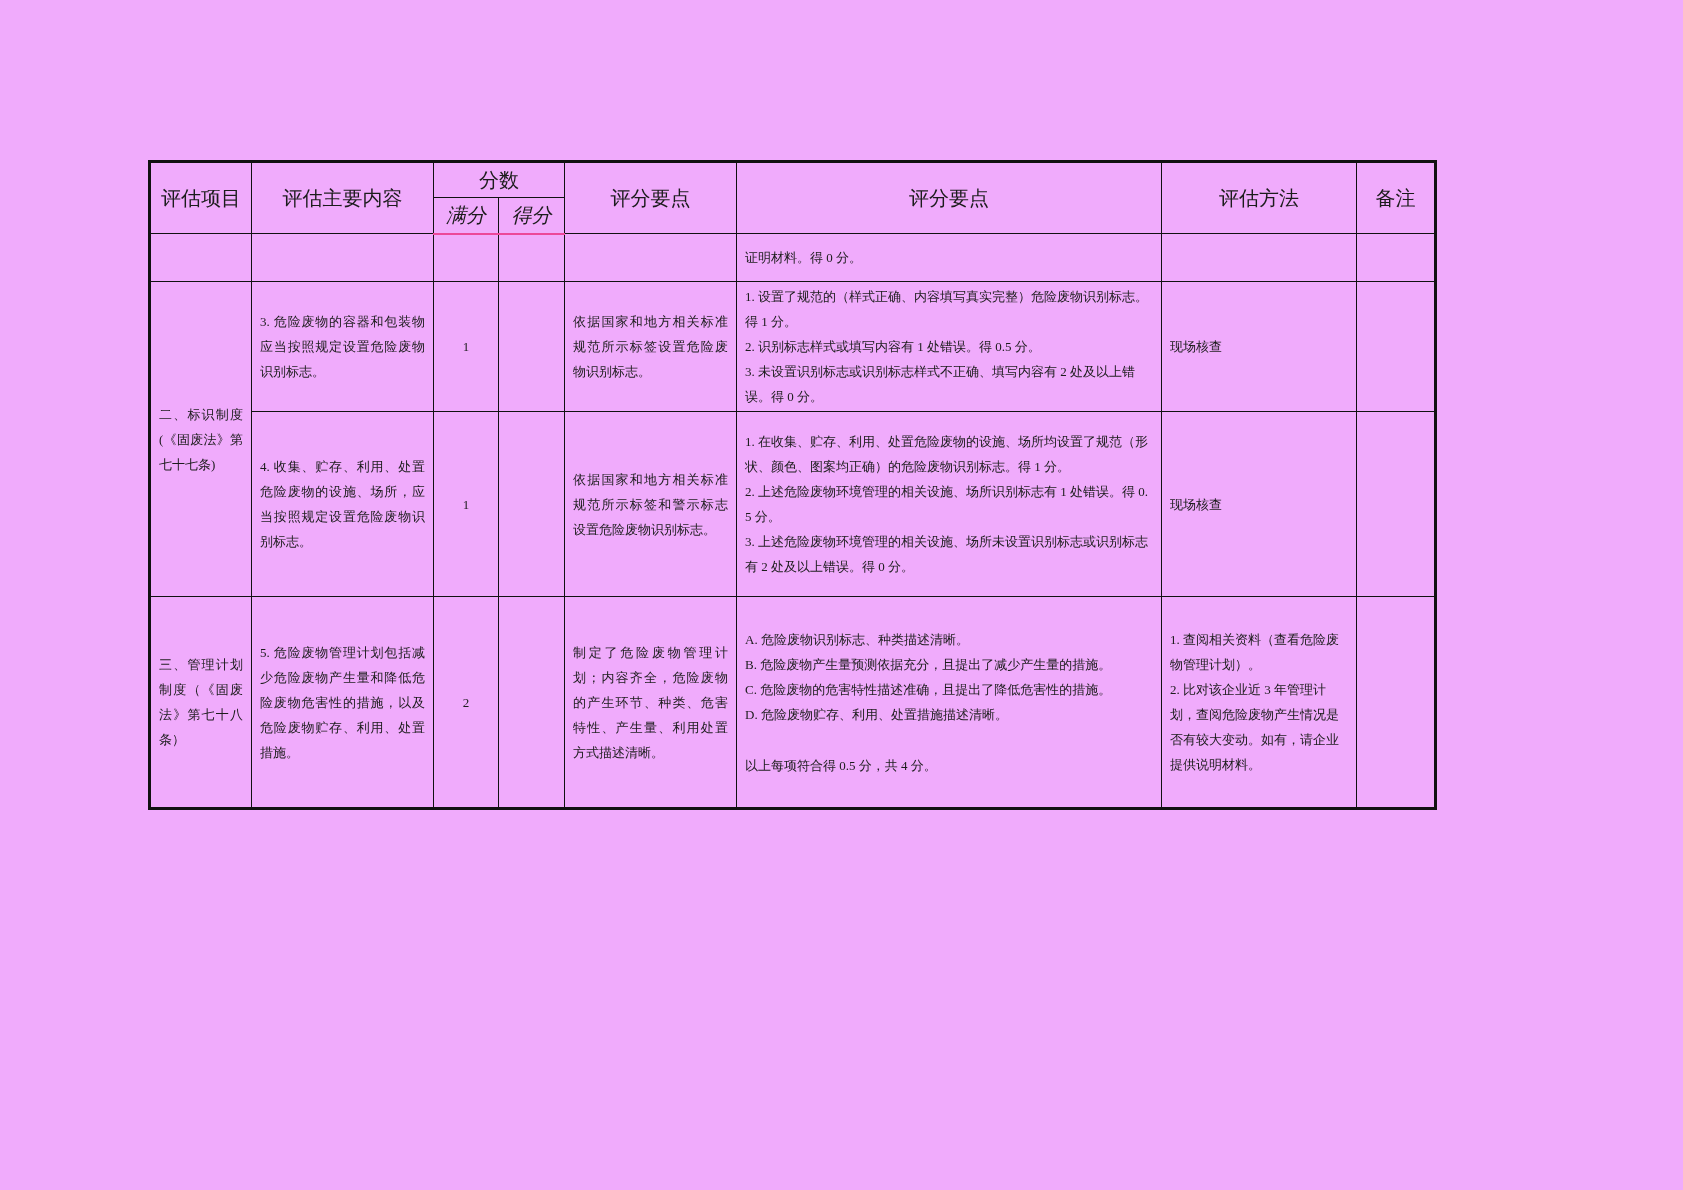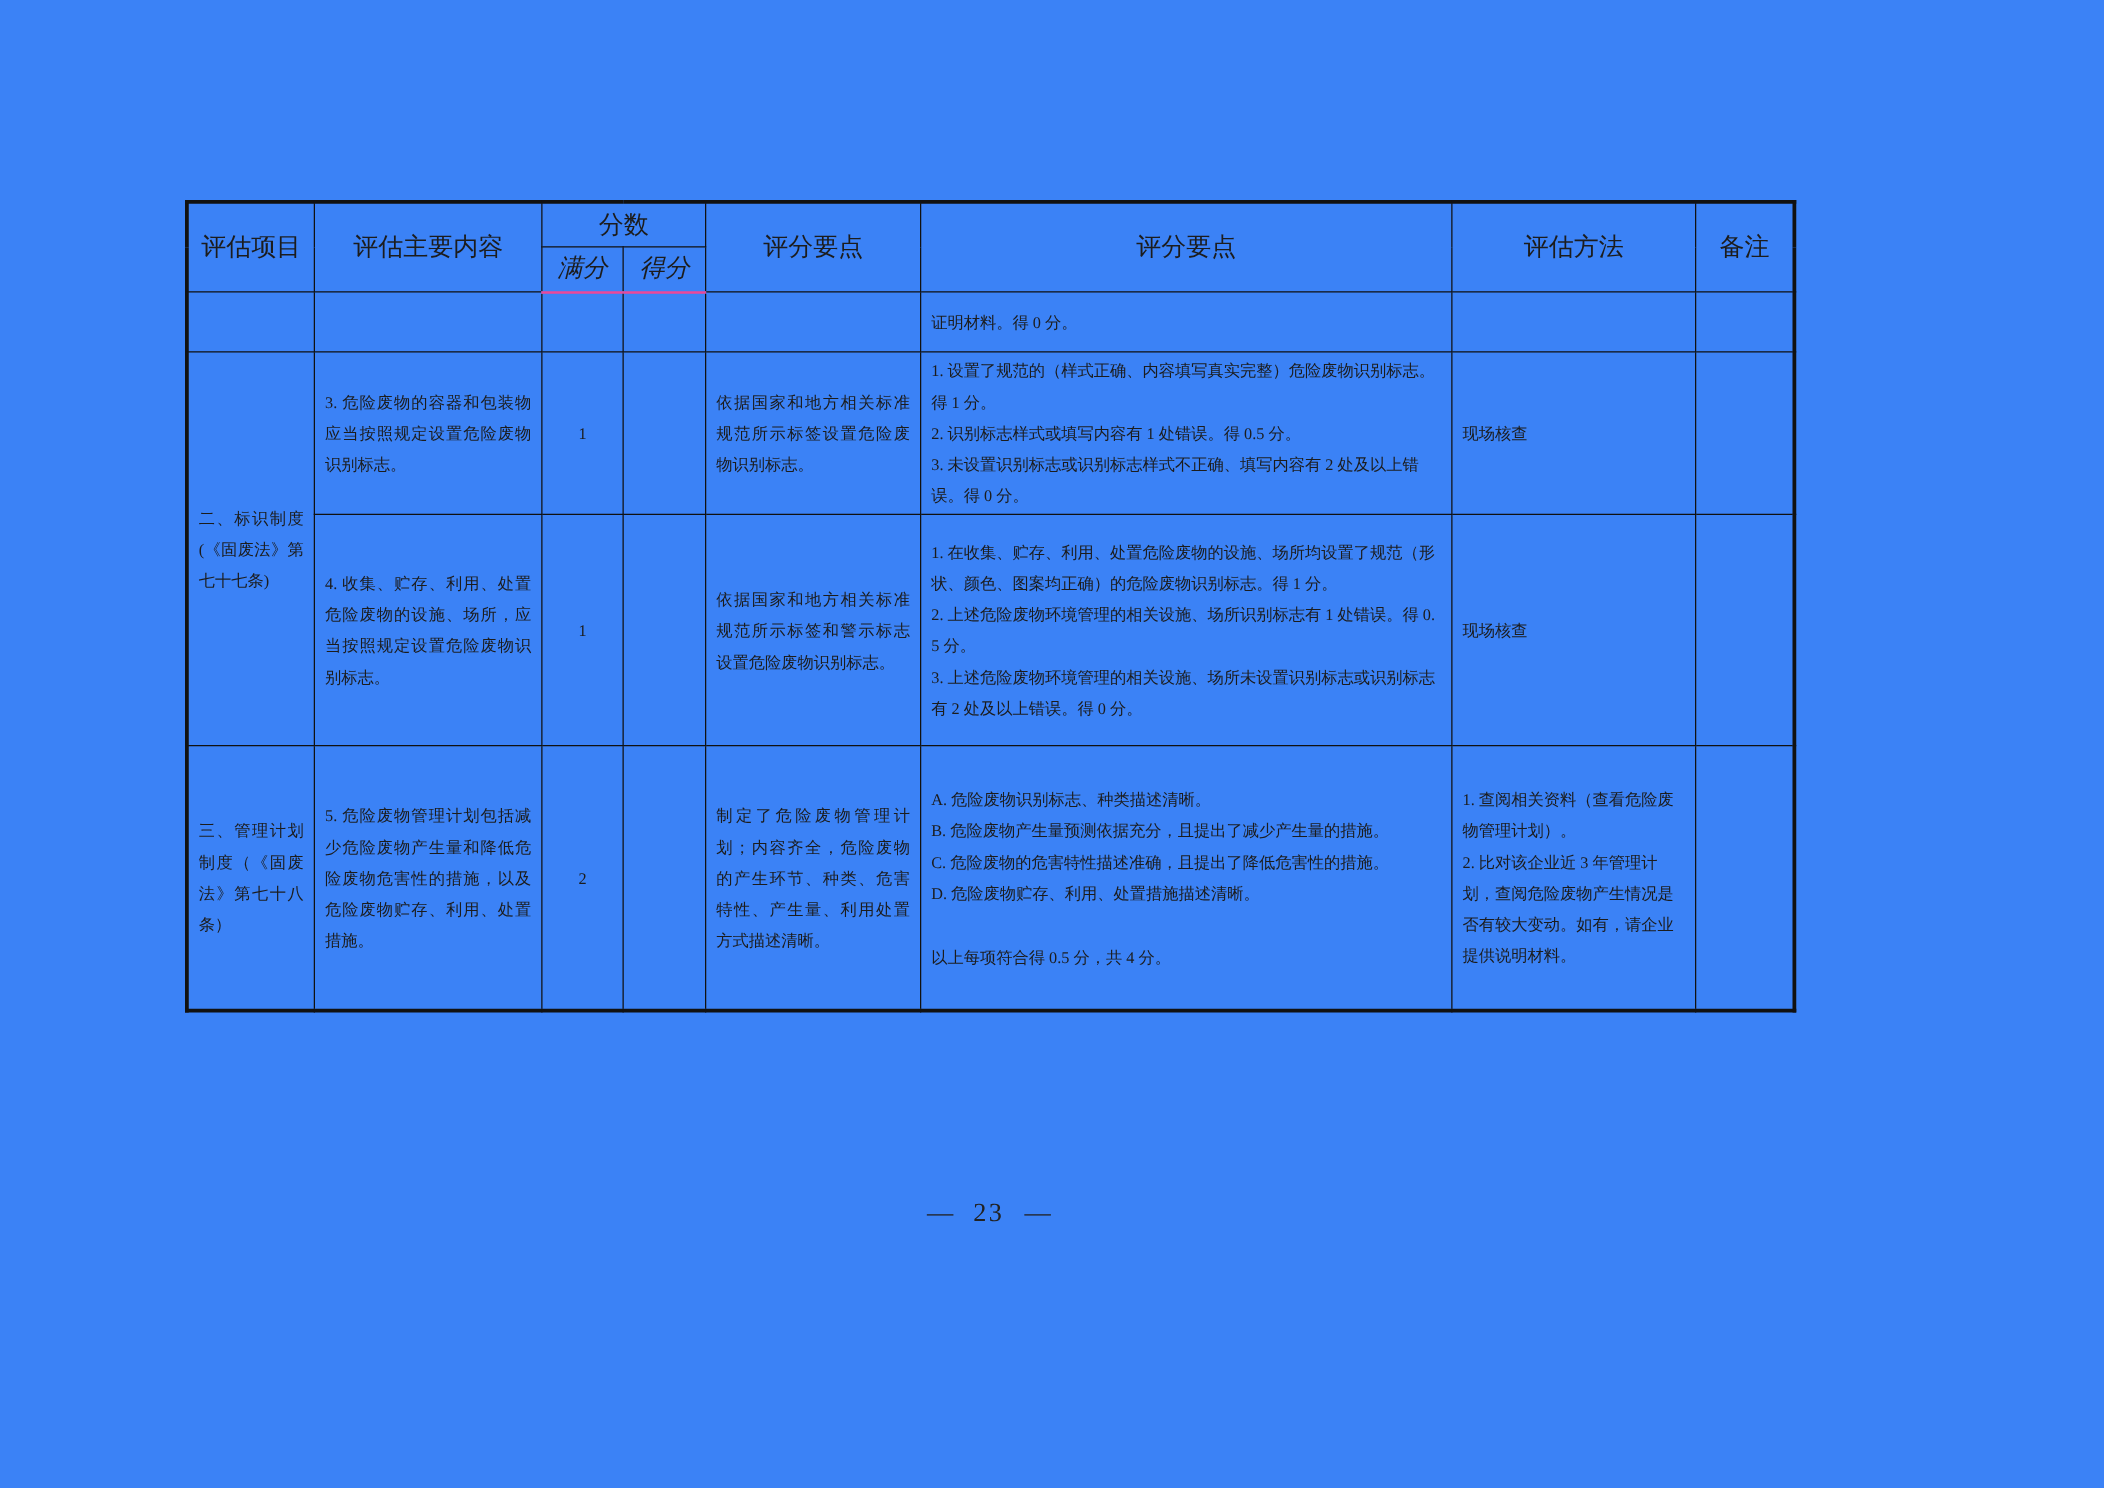--- a/index.html
+++ b/index.html
@@ -1,19 +1,19 @@
 <!DOCTYPE html>
 <html><head>
 <meta charset="utf-8">
 <style>
   html,body{margin:0;padding:0;background:#ffffff;}
   .page{
     position:relative;
     width:1683px;height:1190px;
-    background:#3b82f6;
+    background:#f0abfc;
     font-family:"Liberation Serif","DejaVu Serif",serif;
     color:#1c1c1c;
     overflow:hidden;
   }
   table.eval{
     position:absolute;left:148px;top:160px;
     width:1286px;
     border-collapse:collapse;
     table-layout:fixed;
     border:3px solid #111;
@@ -138,17 +138,14 @@
       </td>
       <td class="top">
         <div>1. 查阅相关资料（查看危险废物管理计划）。</div>
         <div>2. 比对该企业近 3 年管理计划，查阅危险废物产生情况是否有较大变动。如有，请企业提供说明材料。</div>
       </td>
       <td></td>
     </tr>
   </tbody>
     </table>
 
-  <div class="footer">
-    <span>—</span><span class="num">23</span><span>—</span>
-  </div>
 
 </div>
 
 </body></html>

